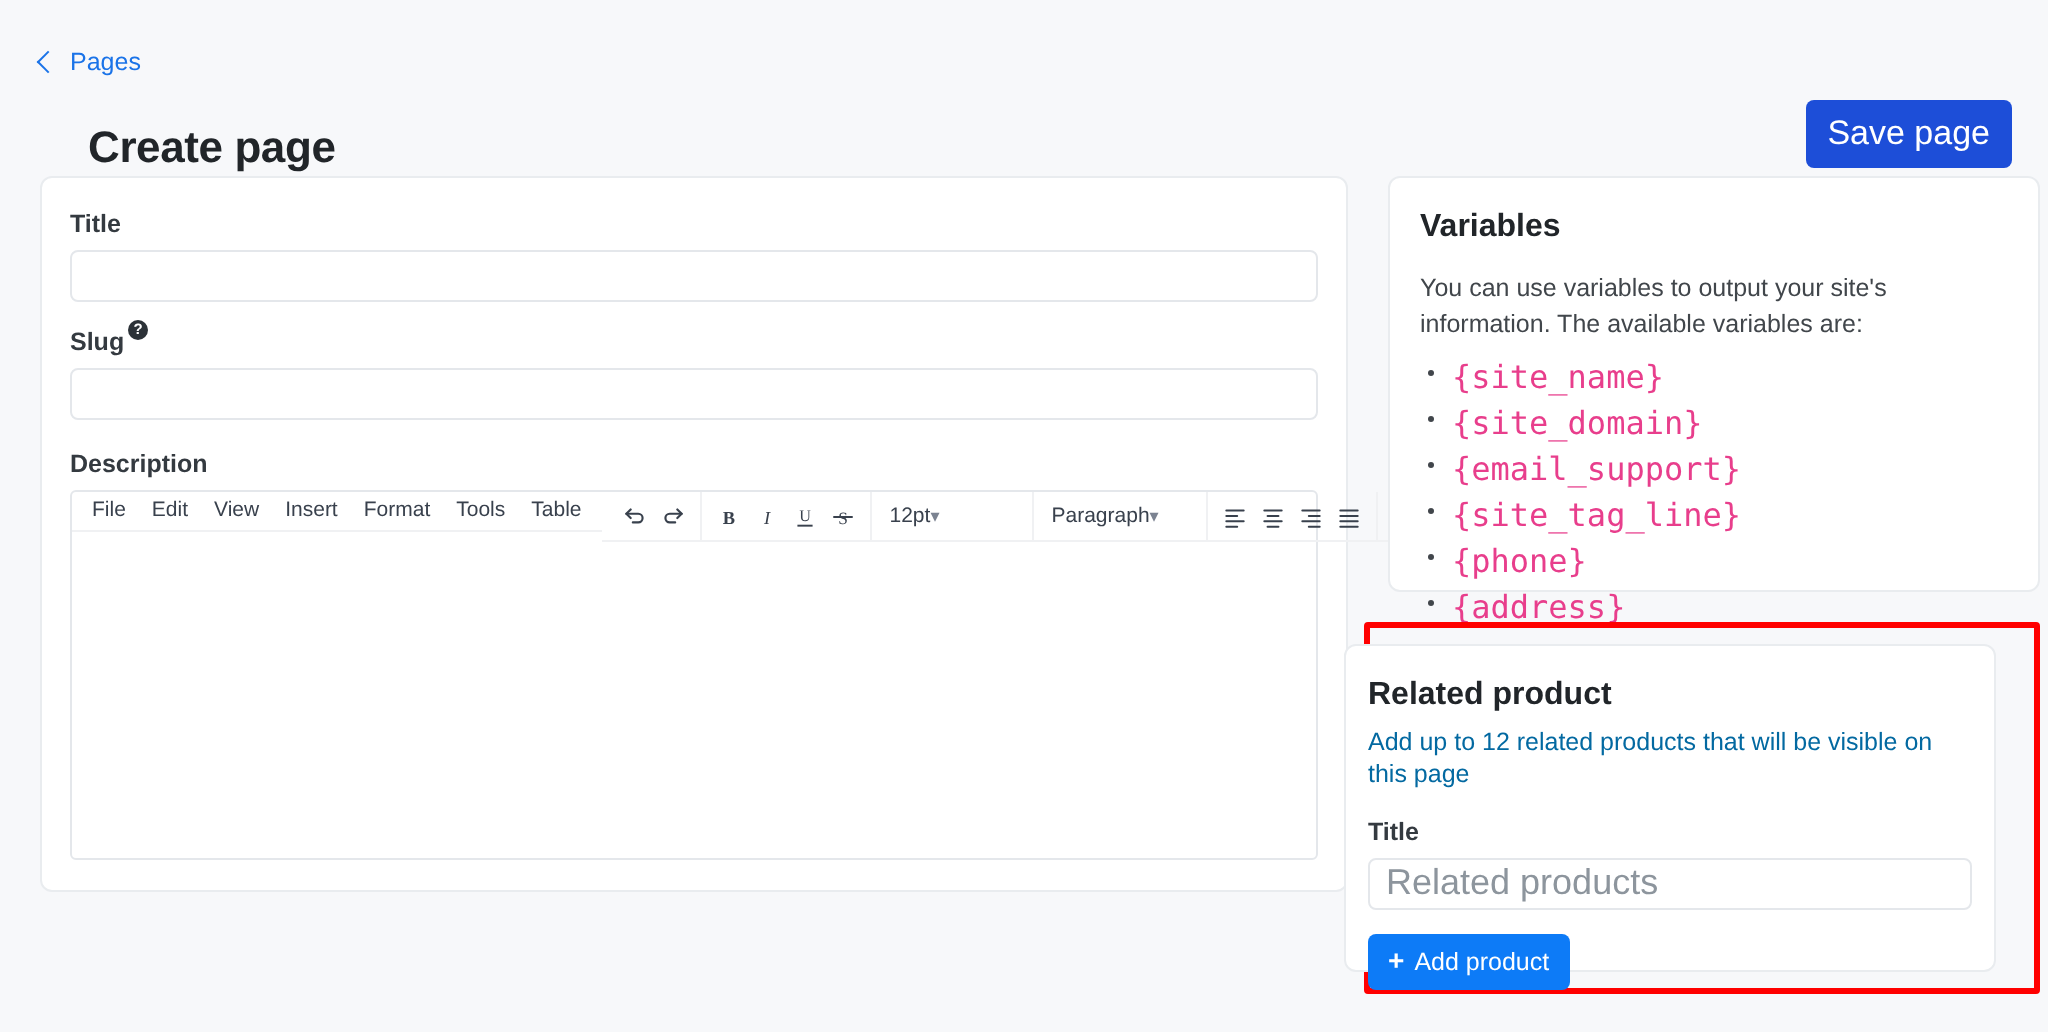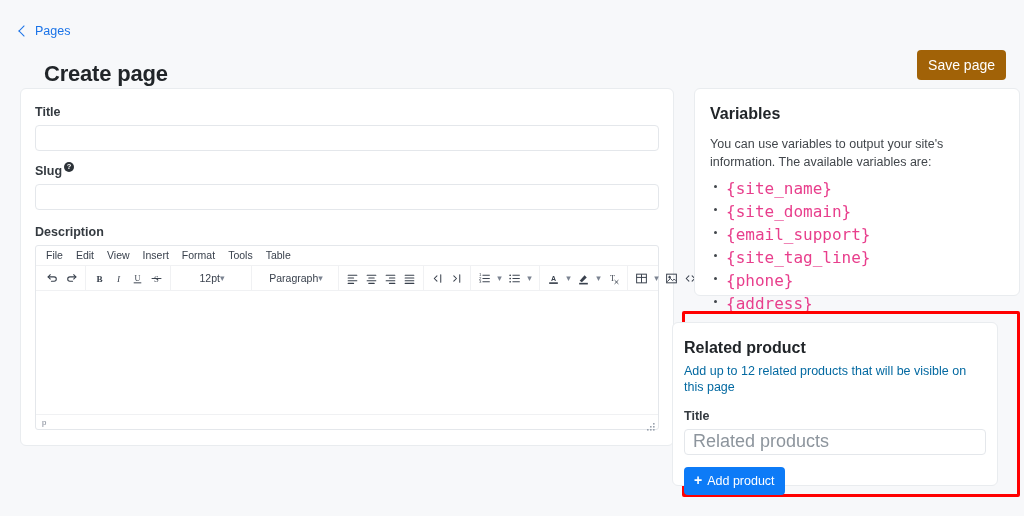--- a/index.html
+++ b/index.html
@@ -27,59 +27,59 @@
   }
   .breadcrumb-link { color: #1a73e8; text-decoration: none; cursor: pointer; }
 
   .page-title {
     position: absolute; left: 20px; top: 46px;
     font-size: 22px; font-weight: 700; letter-spacing: -0.2px; color: #212529; margin-left: 24px;
   }
 
   .save-btn {
     position: absolute; right: 18px; top: 50px;
-    background: #a16207; color: #fff; border: none; border-radius: 4px;
-    font-size: 14px; font-family: inherit; font-weight: 400;
+    background: #1d4ed8; color: #fff; border: none; border-radius: 4px;
+    font-size: 17px; font-family: inherit; font-weight: 400;
     padding: 6px 11px; cursor: pointer; line-height: 1.3;
   }
 
   
   .card {
     background: #fff; border: 1px solid #e9ecef; border-radius: 6px;
   }
 
   
   .left-card {
     position: absolute; left: 20px; top: 88px; width: 654px; height: 358px;
     padding: 16px 14px;
   }
   .field-label {
     font-size: 12.5px; font-weight: 700; color: #343a40;
-    margin: 0 0 6px 0; display: flex; align-items: center; gap: 2px;
+    margin: 0 0 6px 0; display: flex; gap: 2px;
   }
   .help-icon {
     display: inline-flex; align-items: center; justify-content: center;
     width: 10px; height: 10px; border-radius: 50%;
     background: #2c3238; color: #fff; font-size: 7.5px; font-weight: 700;
     line-height: 1; position: relative; top: -4px; cursor: pointer;
     font-family: "Liberation Sans", sans-serif;
   }
   .text-input {
     width: 100%; height: 26px; border: 1px solid #e4e7eb; border-radius: 4px;
     background: #fff; font-size: 12.5px; font-family: inherit;
     padding: 0 8px; color: #495057; outline: none;
   }
   .text-input::placeholder { color: #8d959d; }
   .spacer-12 { height: 13px; }
   .spacer-14 { height: 15px; }
 
   
   .editor {
     border: 1px solid #e4e7eb; border-radius: 3px; background: #fff;
-    width: 100%; height: 185px; display: flex; flex-direction: column;
+    width: 100%; height: 185px; display: flex; flex-direction: row;
     position: relative;
   }
   .menubar {
     display: flex; align-items: center; gap: 1px; height: 20px;
     padding: 0 4px; border-bottom: 1px solid #f0f1f3;
   }
   .menu-item {
     font-size: 10.5px; color: #39414d; padding: 2px 6px; cursor: pointer;
     border-radius: 2px; line-height: 1;
   }
@@ -95,21 +95,21 @@
   .tb-btn {
     width: 19px; height: 19px; display: flex; align-items: center;
     justify-content: center; cursor: pointer; color: #39414d; border-radius: 2px;
   }
   .tb-btn svg { display: block; }
   .tb-caret {
     width: 11px; height: 19px; display: flex; align-items: center;
     justify-content: center; cursor: pointer; color: #7b8391;
   }
   .tb-select {
-    display: flex; align-items: center; justify-content: center;
+    display: flex; align-items: center; justify-content: flex-start;
     height: 19px; cursor: pointer; font-size: 10.5px; color: #39414d;
     padding: 0 3px 0 5px;
   }
   .tb-select.size { width: 72px; }
   .tb-select.fmt { width: 78px; }
   .caret-glyph { color: #7b8391; font-size: 9px; line-height: 1; }
 
   .edit-area { flex: 1; background: #fff; cursor: text; }
   .statusbar {
     height: 15px; border-top: 1px solid #f0f1f3; display: flex;

